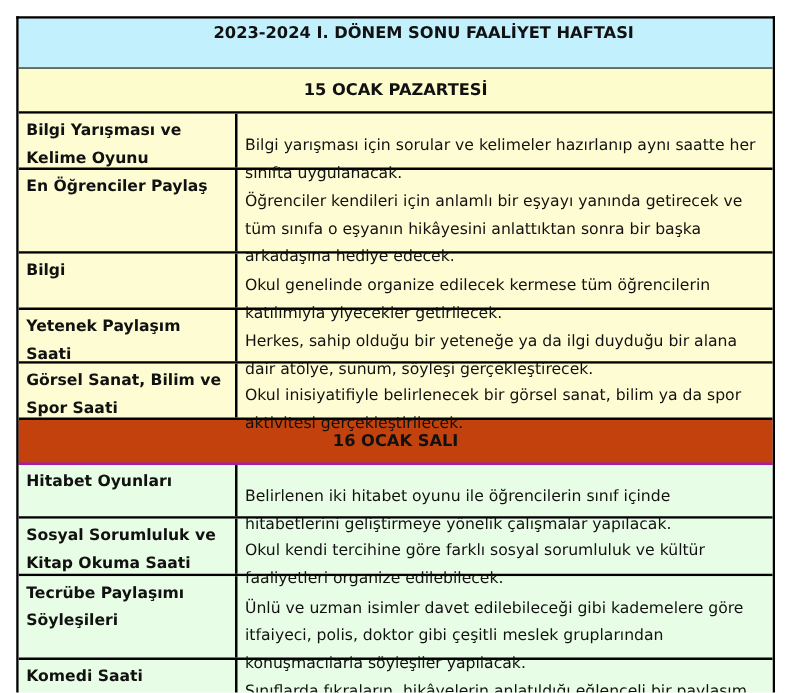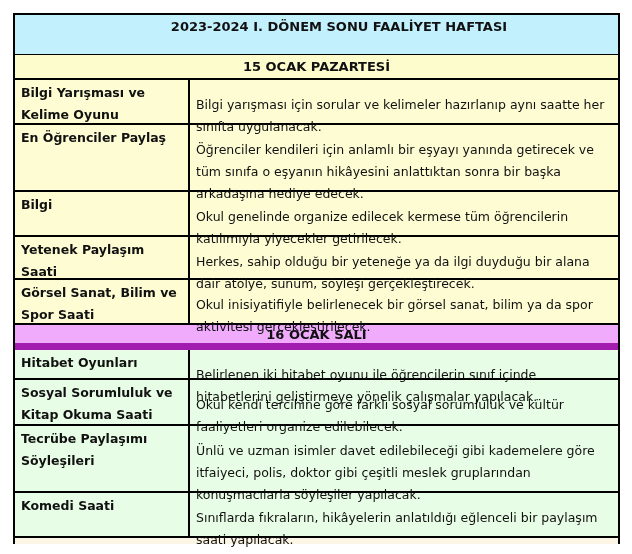--- a/index.html
+++ b/index.html
@@ -4,25 +4,25 @@
 <style>
   html, body { margin: 0; padding: 0; background: #ffffff; }
   body { width: 632px; height: 554px; overflow: hidden; position: relative;
          font-family: "DejaVu Sans", "Liberation Sans", sans-serif; color: #111; }
   .tbl { position: absolute; left: 13px; top: 13px; width: 607px;
          border: 2px solid #000; border-bottom: none; box-sizing: border-box; }
   .title { height: 40px; background: #c2f0fd; border-bottom: 1px solid #000;
            display: flex; align-items: flex-start; justify-content: center;
            padding-top: 4px; box-sizing: border-box;
            font-weight: bold; font-size: 13px; padding-left: 45px; }
-  .day { height: 25px; border-bottom: 2px solid #000; box-sizing: border-box;
+  .day { height: 36px; border-bottom: 2px solid #000; box-sizing: border-box;
          display: flex; align-items: center; justify-content: center;
          font-weight: bold; font-size: 13px; }
   .day.mon { background: #fdfccc; }
-  .day.tue { background: #f0abfc; border-bottom: 7px solid #a21caf; }
+  .day.tue { background: #c2410c; border-bottom: 2px solid #a21caf; }
   .row { display: flex; border-bottom: 2px solid #000; box-sizing: border-box; }
   .row.mon { background: #fefcd3; }
   .row.tue { background: #e8fde5; }
   .c1 { width: 175px; border-right: 2px solid #000; box-sizing: border-box;
         padding: 2px 6px; font-weight: bold; font-size: 12.5px; line-height: 22px; }
   .c2 { flex: 1; padding: 14px 6px; font-size: 12.5px; line-height: 22px; }
   .end { height: 6px; background: #fcf6e6; border-top: none; }
 </style>
 </head>
 <body>
@@ -48,21 +48,21 @@
     <div class="c1">Yetenek Paylaşım Saati</div>
     <div class="c2">Herkes, sahip olduğu bir yeteneğe ya da ilgi duyduğu bir alana dair atölye, sunum, söyleşi gerçekleştirecek.</div>
   </div>
   <div class="row mon" style="height:45px">
     <div class="c1">Görsel Sanat, Bilim ve Spor Saati</div>
     <div class="c2">Okul inisiyatifiyle belirlenecek bir görsel sanat, bilim ya da spor aktivitesi gerçekleştirilecek.</div>
   </div>
 
   <div class="day tue">16 OCAK SALI</div>
 
-  <div class="row tue" style="height:30px">
+  <div class="row tue" style="height:43px">
     <div class="c1">Hitabet Oyunları</div>
     <div class="c2">Belirlenen iki hitabet oyunu ile öğrencilerin sınıf içinde hitabetlerini geliştirmeye yönelik çalışmalar yapılacak.</div>
   </div>
   <div class="row tue" style="height:46px">
     <div class="c1">Sosyal Sorumluluk ve Kitap Okuma Saati</div>
     <div class="c2">Okul kendi tercihine göre farklı sosyal sorumluluk ve kültür faaliyetleri organize edilebilecek.</div>
   </div>
   <div class="row tue" style="height:67px">
     <div class="c1">Tecrübe Paylaşımı Söyleşileri</div>
     <div class="c2">Ünlü ve uzman isimler davet edilebileceği gibi kademelere göre itfaiyeci, polis, doktor gibi çeşitli meslek gruplarından konuşmacılarla söyleşiler yapılacak.</div>

